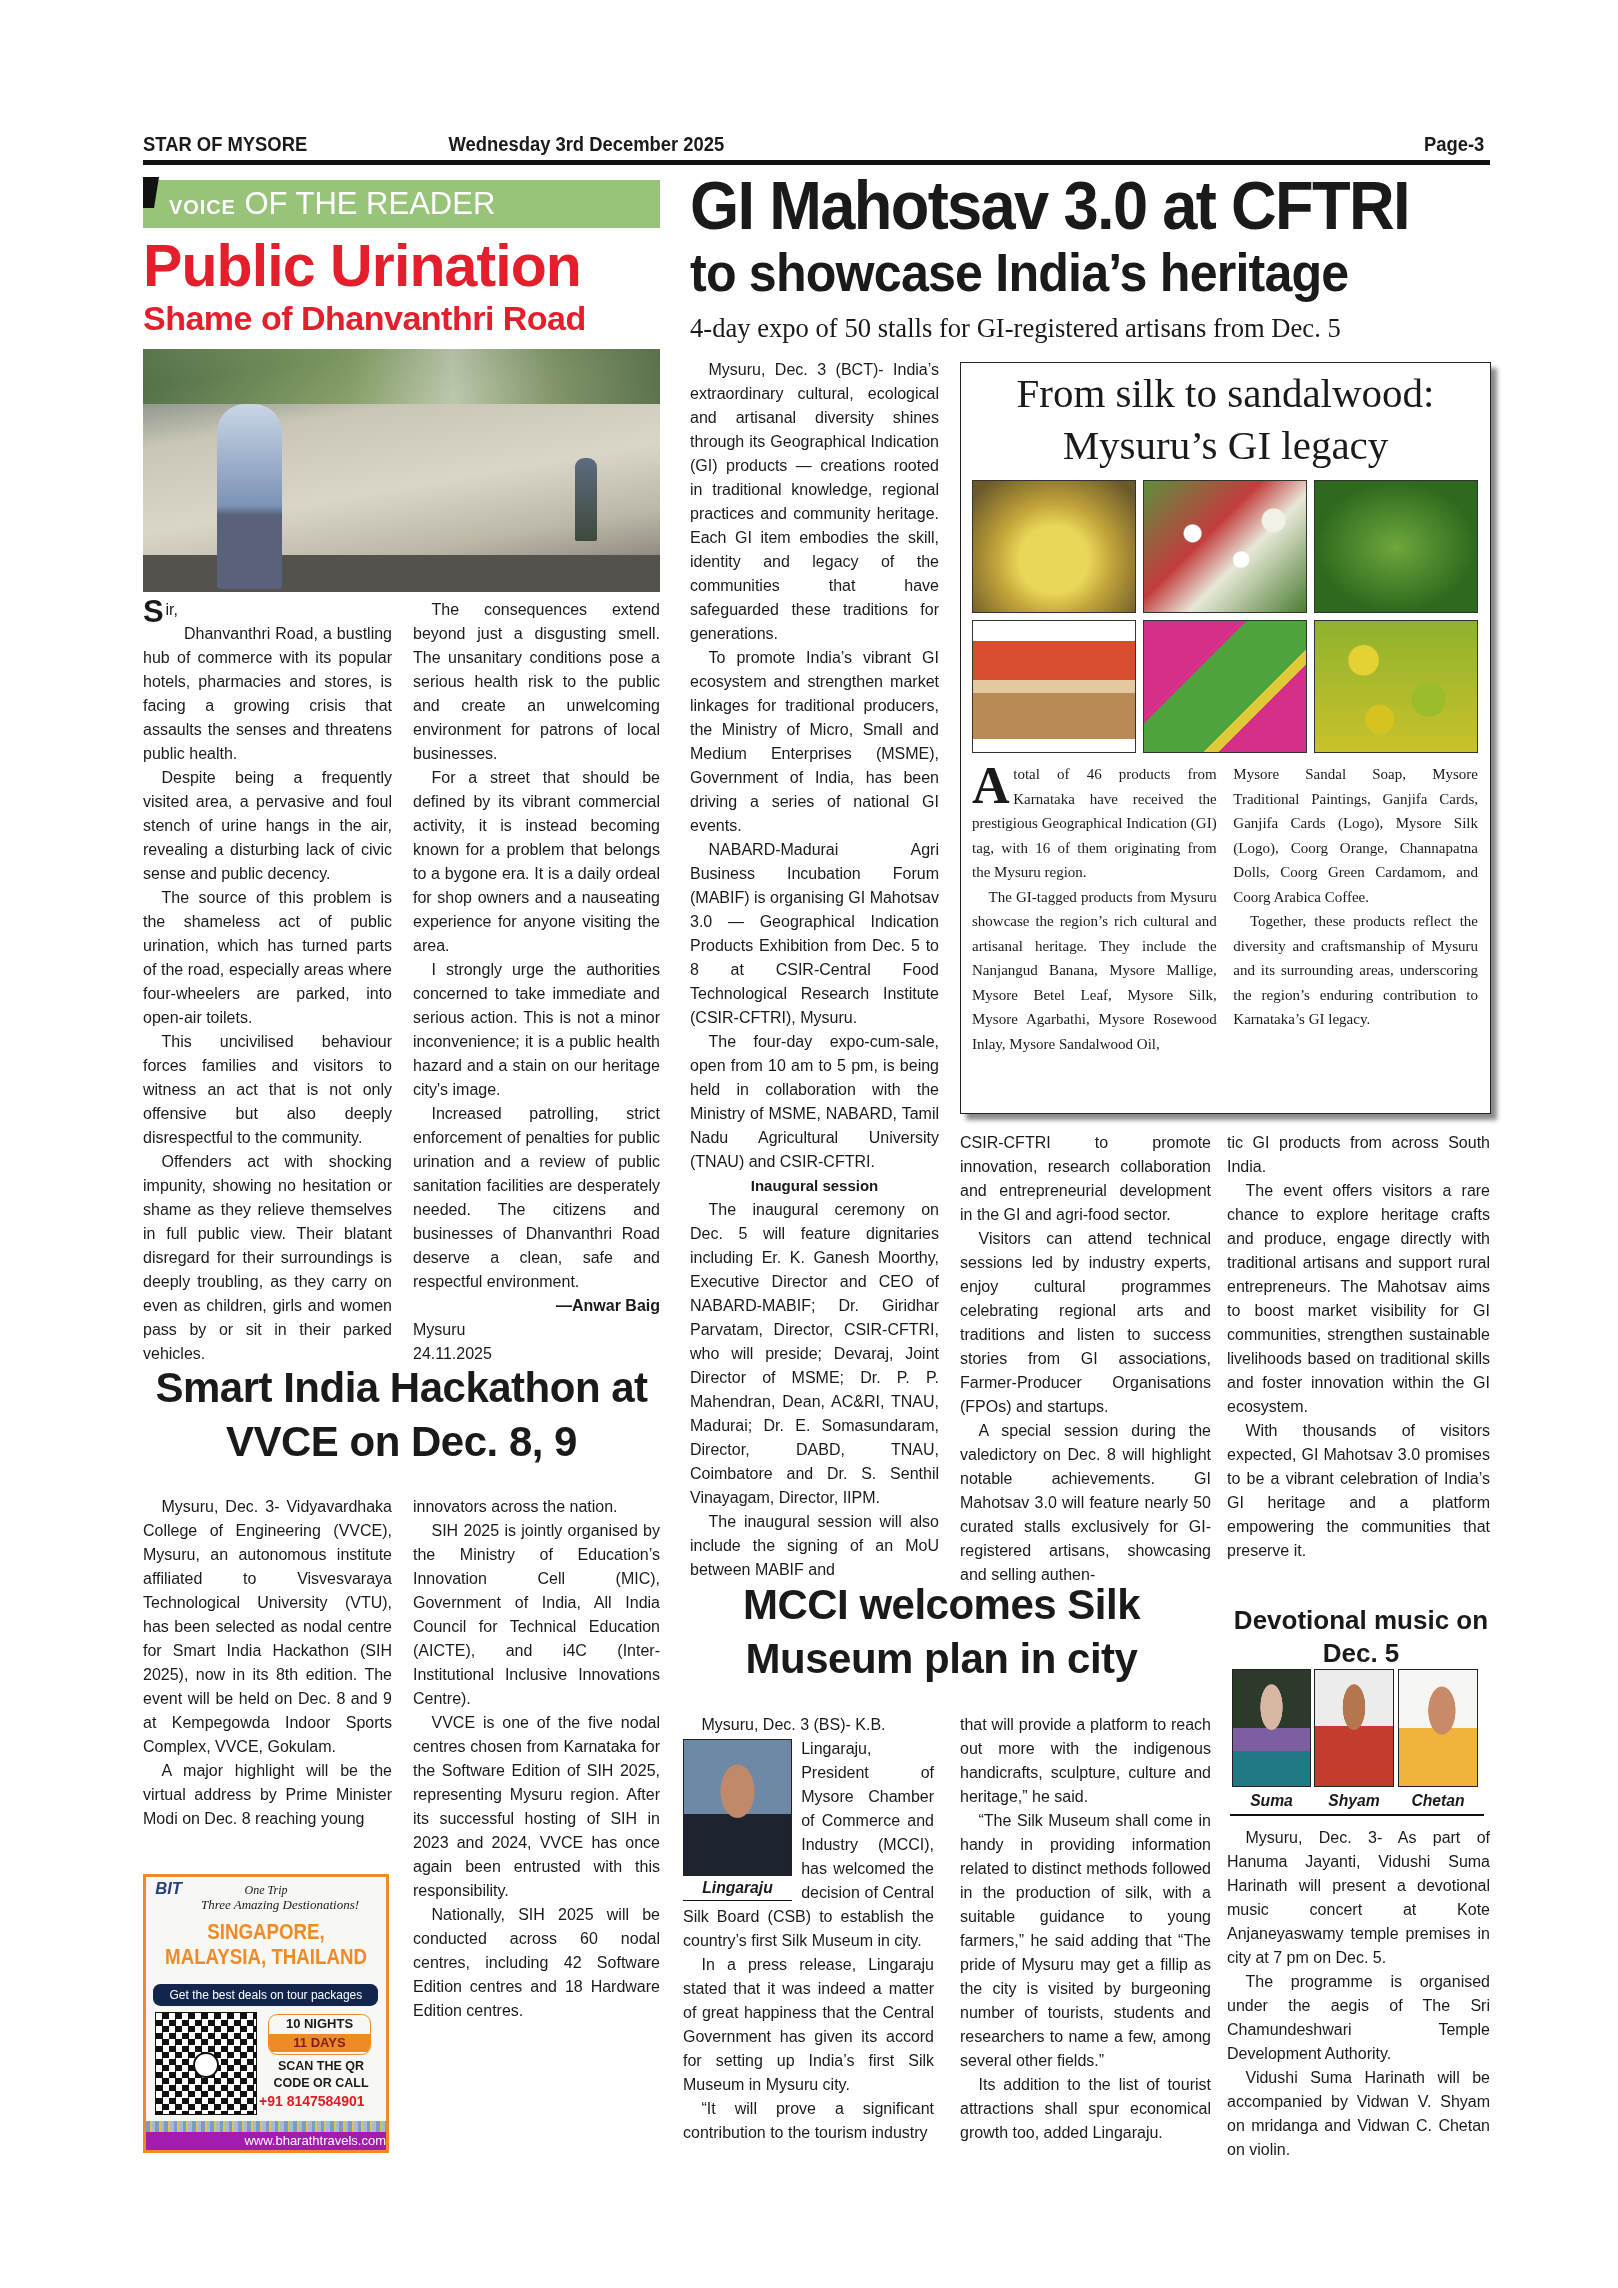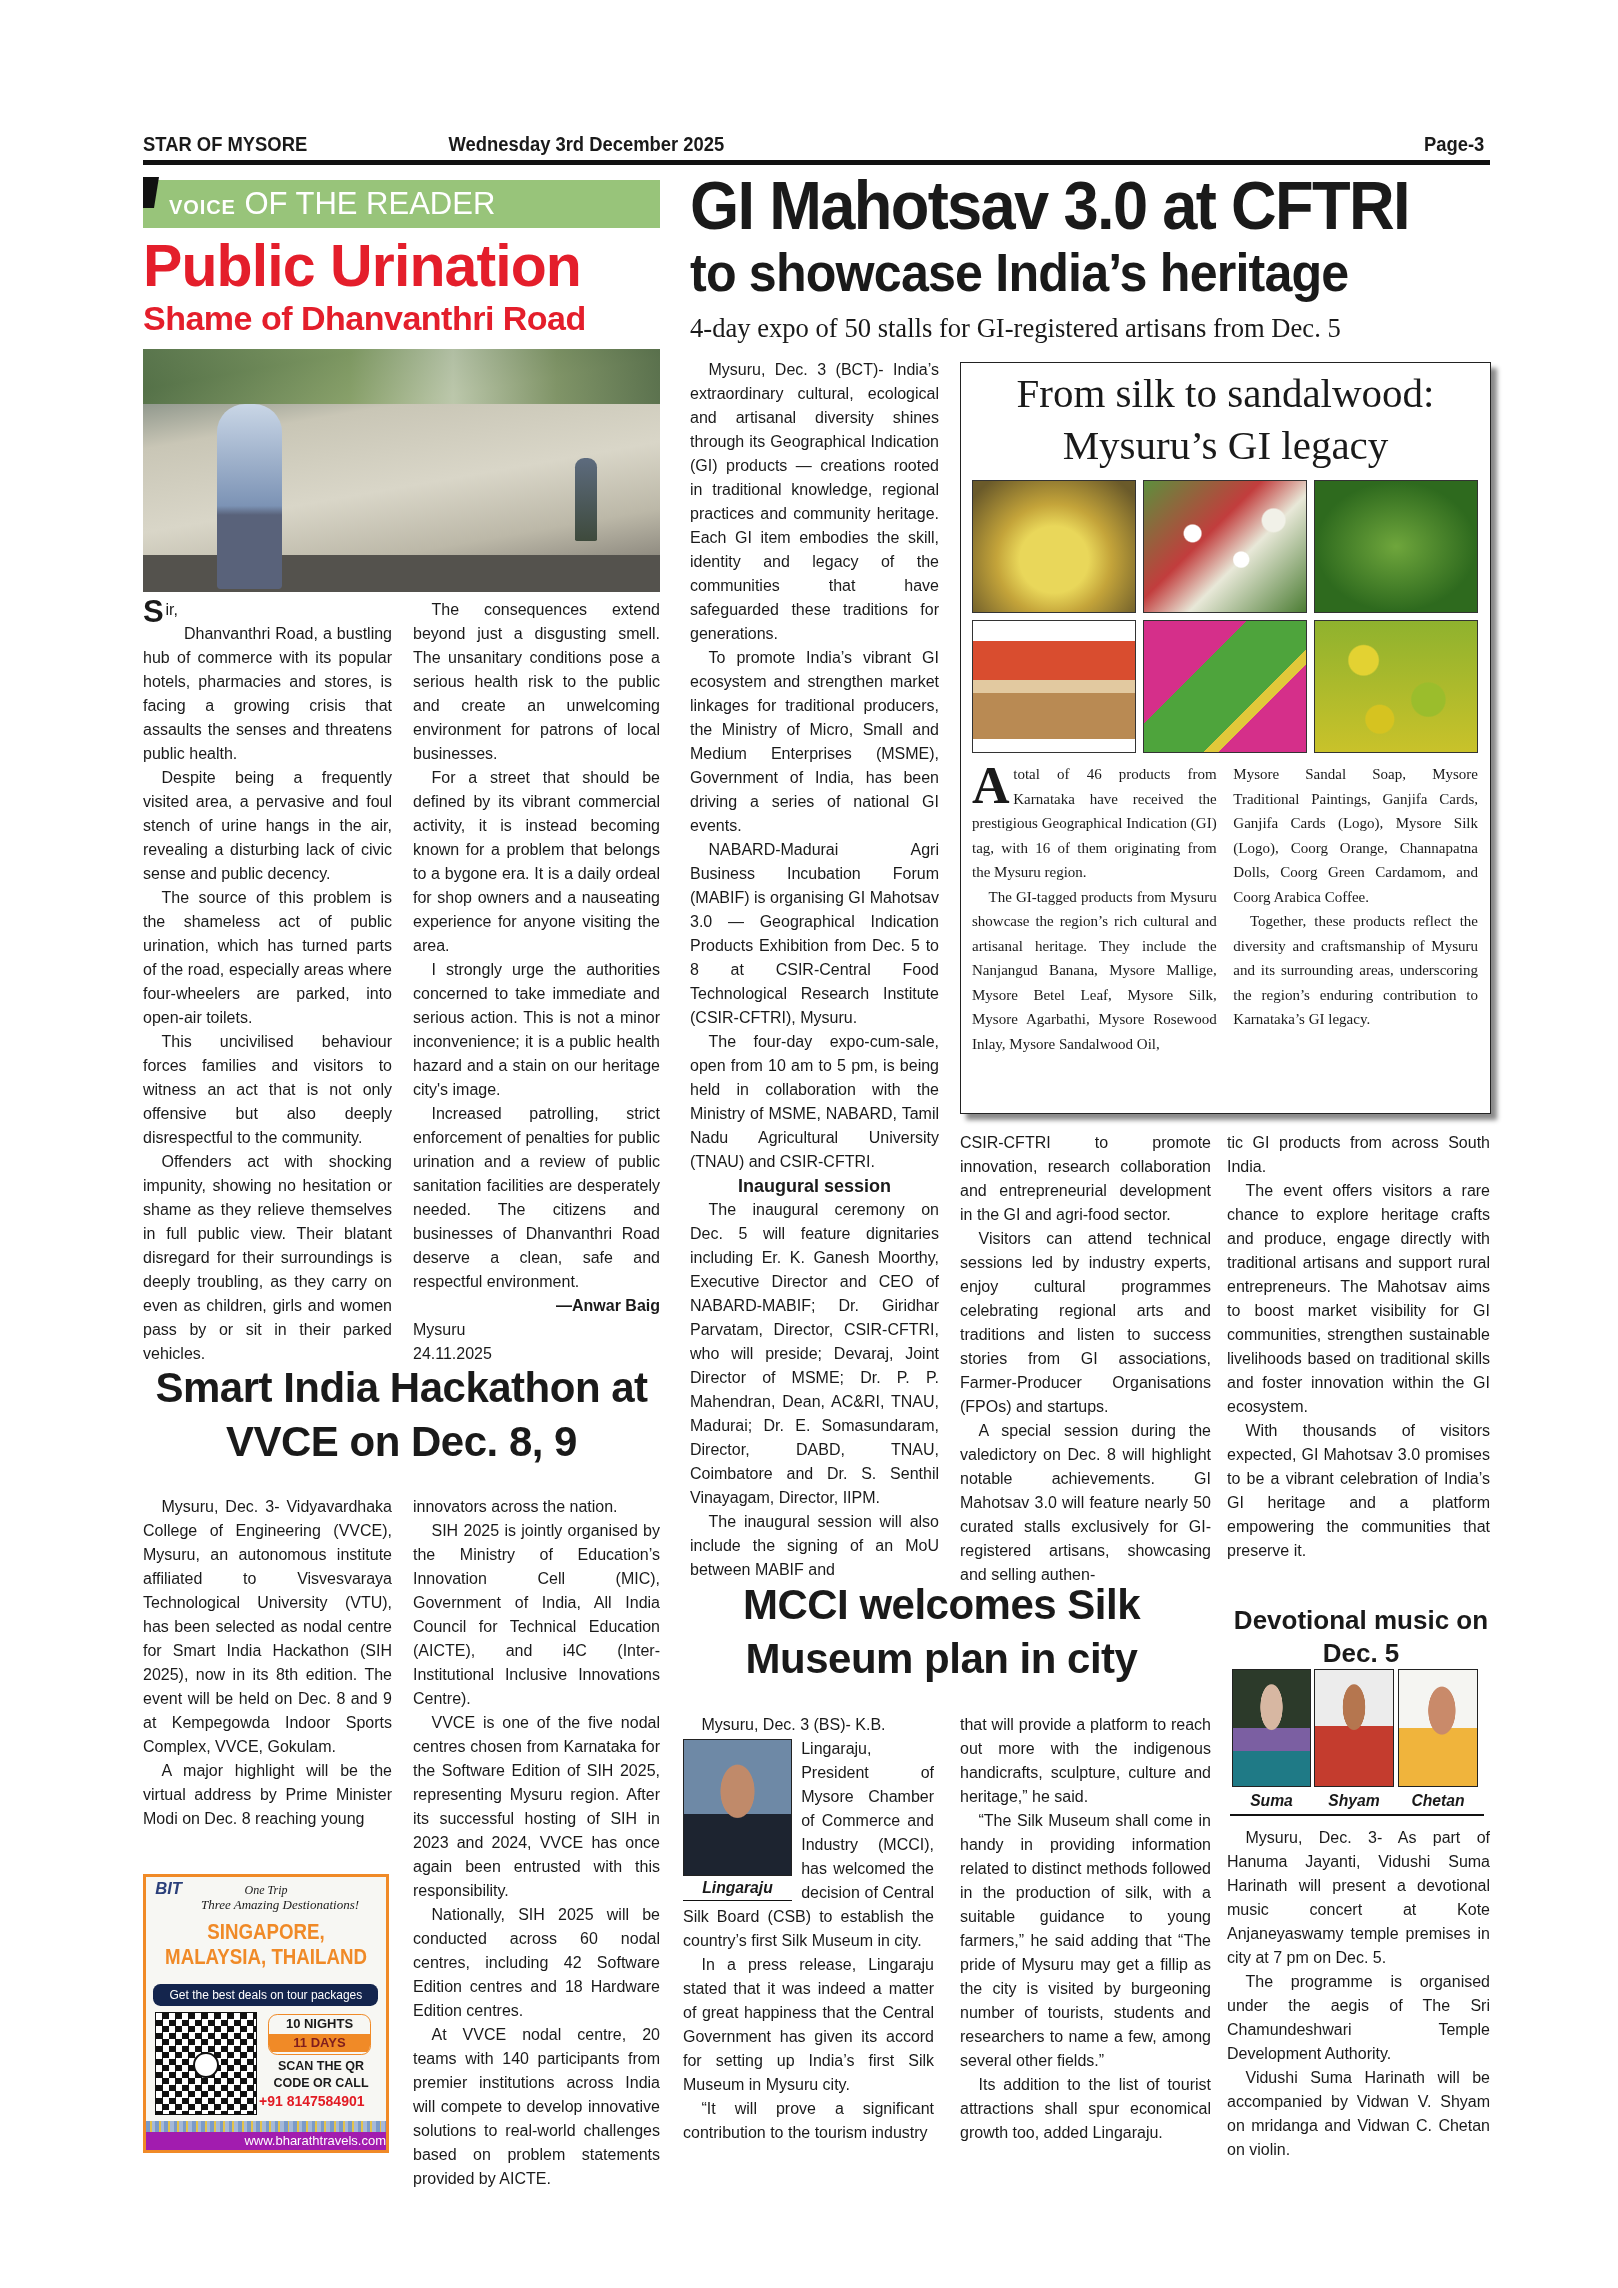--- a/index.html
+++ b/index.html
@@ -107,21 +107,21 @@
 
 <div class="abs gi-h1">GI Mahotsav 3.0 at CFTRI</div>
 <div class="abs gi-h2">to showcase India’s heritage</div>
 <div class="abs gi-sub">4-day expo of 50 stalls for GI-registered artisans from Dec. 5</div>
 
 <div class="abs body" style="left:690px;top:358px;width:249px">
   <p>Mysuru, Dec. 3 (BCT)- India’s extraordinary cultural, ecological and artisanal diversity shines through its Geographical Indication (GI) products — creations rooted in traditional knowledge, regional practices and community heritage. Each GI item embodies the skill, identity and legacy of the communities that have safeguarded these traditions for generations.</p>
   <p>To promote India’s vibrant GI ecosystem and strengthen market linkages for traditional producers, the Ministry of Micro, Small and Medium Enterprises (MSME), Government of India, has been driving a series of national GI events.</p>
   <p>NABARD-Madurai Agri Business Incubation Forum (MABIF) is organising GI Mahotsav 3.0 — Geographical Indication Products Exhibition from Dec. 5 to 8 at CSIR-Central Food Technological Research Institute (CSIR-CFTRI), Mysuru.</p>
   <p>The four-day expo-cum-sale, open from 10 am to 5 pm, is being held in collaboration with the Ministry of MSME, NABARD, Tamil Nadu Agricultural University (TNAU) and CSIR-CFTRI.</p>
-  <p class="noind" style="text-align:center;font-weight:bold;font-size:18px">Inaugural session</p>
+  <p class="noind" style="text-align:center;font-weight:bold;font-size:15px">Inaugural session</p>
   <p>The inaugural ceremony on Dec. 5 will feature dignitaries including Er. K. Ganesh Moorthy, Executive Director and CEO of NABARD-MABIF; Dr. Giridhar Parvatam, Director, CSIR-CFTRI, who will preside; Devaraj, Joint Director of MSME; Dr. P. P. Mahendran, Dean, AC&amp;RI, TNAU, Madurai; Dr. E. Somasundaram, Director, DABD, TNAU, Coimbatore and Dr. S. Senthil Vinayagam, Director, IIPM.</p>
   <p>The inaugural session will also include the signing of an MoU between MABIF and</p>
 </div>
 
 <div class="abs gibox">
   <div class="gibox-title">
       <div>From silk to sandalwood:</div>
       <div>Mysuru’s GI legacy</div>
     </div>
   <div class="grid">
@@ -158,21 +158,20 @@
 <div class="abs sih-h">Smart India Hackathon at VVCE on Dec. 8, 9</div>
 <div class="abs body" style="left:143px;top:1495px;width:249px">
   <p>Mysuru, Dec. 3- Vidyavardhaka College of Engineering (VVCE), Mysuru, an autonomous institute affiliated to Visvesvaraya Technological University (VTU), has been selected as nodal centre for Smart India Hackathon (SIH 2025), now in its 8th edition. The event will be held on Dec. 8 and 9 at Kempegowda Indoor Sports Complex, VVCE, Gokulam.</p>
   <p>A major highlight will be the virtual address by Prime Minister Modi on Dec. 8 reaching young</p>
 </div>
 <div class="abs body" style="left:413px;top:1495px;width:247px">
   <p class="noind">innovators across the nation.</p>
   <p>SIH 2025 is jointly organised by the Ministry of Education’s Innovation Cell (MIC), Government of India, All India Council for Technical Education (AICTE), and i4C (Inter-Institutional Inclusive Innovations Centre).</p>
   <p>VVCE is one of the five nodal centres chosen from Karnataka for the Software Edition of SIH 2025, representing Mysuru region. After its successful hosting of SIH in 2023 and 2024, VVCE has once again been entrusted with this responsibility.</p>
   <p>Nationally, SIH 2025 will be conducted across 60 nodal centres, including 42 Software Edition centres and 18 Hardware Edition centres.</p>
-  <p>At VVCE nodal centre, 20 teams with 140 participants from premier institutions across India will compete to develop innovative solutions to real-world challenges based on problem statements provided by AICTE.</p>
 </div>
 
 <div class="abs ad">
   <div class="logo">BIT</div>
   <div class="l1">One Trip</div>
   <div class="l2">Three Amazing Destionations!</div>
   <div class="dest">SINGAPORE, MALAYSIA, THAILAND</div>
   <div class="deal">Get the best deals on tour packages</div>
   <div class="qr">
       <span></span>

